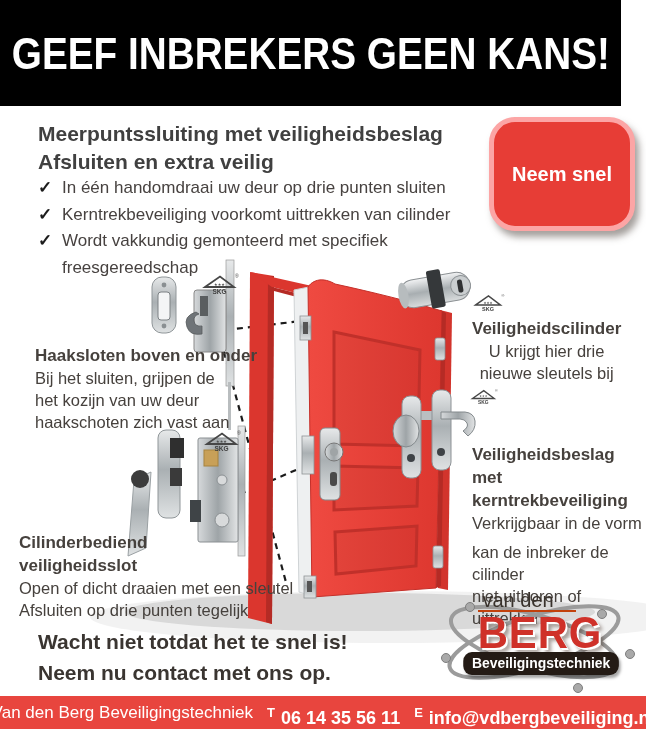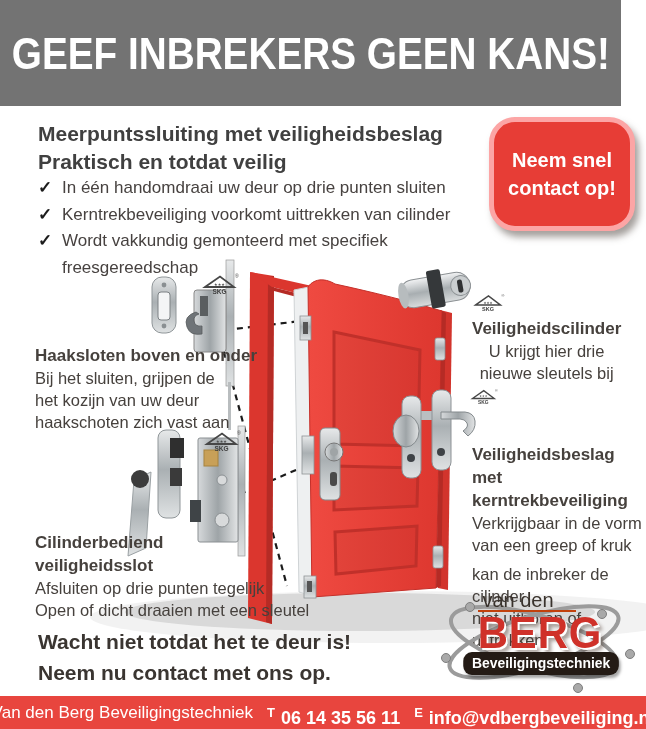--- a/index.html
+++ b/index.html
@@ -2,21 +2,21 @@
 <html><head>
 <meta charset="utf-8">
 <style>
   html,body{margin:0;padding:0;background:#fff;}
   .flyer{
     position:relative;width:646px;height:729px;overflow:hidden;background:#ffffff;
     font-family:"Liberation Sans",sans-serif;
   }
   
   .top-band{
-    position:absolute;left:0;top:0;width:621px;height:106px;background:#737373;
+    position:absolute;left:0;top:0;width:621px;height:106px;background:#000000;
     display:flex;align-items:center;justify-content:center;
   }
   .headline{
     color:#ffffff;font-size:44px;font-weight:800;letter-spacing:0px;white-space:nowrap;
     transform:scaleX(.88);transform-origin:center;margin-top:2px;
   }
   
   .subtitle{position:absolute;left:38px;top:120px;color:#404040;font-weight:700;font-size:21px;line-height:28px;}
   .bullets{position:absolute;left:38px;top:175px;color:#474240;font-size:17px;line-height:26.5px;}
   .bullet-row{display:flex;}
@@ -27,21 +27,21 @@
     position:absolute;left:489px;top:117px;width:146px;height:114px;box-sizing:border-box;
     background:#e73d36;border:5px solid #fca5a5;border-radius:26px;
     box-shadow:4px 6px 7px rgba(90,80,75,.55);
     display:flex;flex-direction:column;align-items:center;justify-content:center;
     color:#fff;font-size:20px;font-weight:700;line-height:28px;cursor:pointer;
   }
   
   .callout{position:absolute;color:#46413d;font-size:16.5px;line-height:22px;}
   .callout b{font-size:17px;}
   .co-haaksloten{left:35px;top:344px;}
-  .co-slot{left:35px;top:531px;}
+  .co-slot{left:19px;top:531px;}
   .co-cilinder{left:472px;top:317px;text-align:center;}
   .co-beslag{left:472px;top:443px;}
   .co-beslag .gap{height:7px;}
   
   .bottom-cta{position:absolute;left:38px;top:626px;color:#3a3531;font-size:21px;font-weight:700;line-height:31px;}
   
   .logo{position:absolute;left:430px;top:590px;width:214px;height:106px;}
   .logo svg{position:absolute;left:0;top:0;}
   .logo-text{position:absolute;left:30px;top:2px;width:160px;text-align:center;}
   .logo-vandd{display:inline-block;color:#39322c;font-size:20px;line-height:17px;
@@ -71,42 +71,41 @@
 <body>
 
 <div class="flyer">
 
   <div class="top-band">
     <div class="headline">GEEF INBREKERS GEEN KANS!</div>
   </div>
 
   <div class="subtitle">
     <div>Meerpuntssluiting met veiligheidsbeslag</div>
-    <div>Praktisch en totdat veilig</div>
+    <div>Afsluiten en extra veilig</div>
   </div>
 
   <div class="bullets">
     <div class="bullet-row">
       <span class="bullet-check">✓</span>
       <span>In één handomdraai uw deur op drie punten sluiten</span>
     </div>
     <div class="bullet-row">
       <span class="bullet-check">✓</span>
       <span>Kerntrekbeveiliging voorkomt uittrekken van cilinder</span>
     </div>
     <div class="bullet-row">
       <span class="bullet-check">✓</span>
       <span>Wordt vakkundig gemonteerd met specifiek</span>
     </div>
     <div class="bullet-cont">freesgereedschap</div>
   </div>
 
   <div class="contact-btn">
     <span>Neem snel</span>
-    <span>contact op!</span>
   </div>
 
   <svg class="illustration" width="646" height="729" viewBox="0 0 646 729">
     <defs>
       <linearGradient id="silverV" x1="0" y1="0" x2="0" y2="1">
         <stop offset="0" stop-color="#e7e9ea"></stop>
           <stop offset=".45" stop-color="#aab0b3"></stop>
           <stop offset="1" stop-color="#dfe2e3"></stop>
       </linearGradient>
       <linearGradient id="silverH" x1="0" y1="0" x2="1" y2="0">
@@ -251,42 +250,41 @@
   <div class="callout co-haaksloten">
     <b>Haaksloten boven en onder</b>
     <div>Bij het sluiten, grijpen de</div>
     <div>het kozijn van uw deur</div>
     <div>haakschoten zich vast aan</div>
   </div>
 
   <div class="callout co-slot">
     <div><b>Cilinderbediend</b></div>
     <div><b>veiligheidsslot</b></div>
+    <div>Open of dicht draaien met een sleutel</div>
     <div>Afsluiten op drie punten tegelijk</div>
-    <div>Open of dicht draaien met een sleutel</div>
   </div>
 
   <div class="callout co-cilinder">
     <b>Veiligheidscilinder</b>
     <div>U krijgt hier drie</div>
     <div>nieuwe sleutels bij</div>
   </div>
 
   <div class="callout co-beslag">
     <div><b>Veiligheidsbeslag</b></div>
     <div><b>met kerntrekbeveiliging</b></div>
     <div>Verkrijgbaar in de vorm</div>
-    <div>van een greep of kruk</div>
     <div class="gap"></div>
     <div>kan de inbreker de cilinder</div>
     <div>niet uitboren of uittrekken</div>
   </div>
 
   <div class="bottom-cta">
-    <div>Wacht niet totdat het te deur is!</div>
+    <div>Wacht niet totdat het te snel is!</div>
     <div>Neem nu contact met ons op.</div>
   </div>
 
   <div class="logo">
     <svg width="214" height="106" viewBox="0 0 214 106">
       <g fill="none" stroke="#9b9b9b" stroke-width="4">
         <ellipse cx="104" cy="52" rx="88" ry="26" transform="rotate(-17 104 52)"></ellipse>
         <ellipse cx="104" cy="52" rx="86" ry="27" transform="rotate(16 104 52)"></ellipse>
       </g>
       <g fill="#a9a9a9" stroke="#7e7e7e" stroke-width="1">

